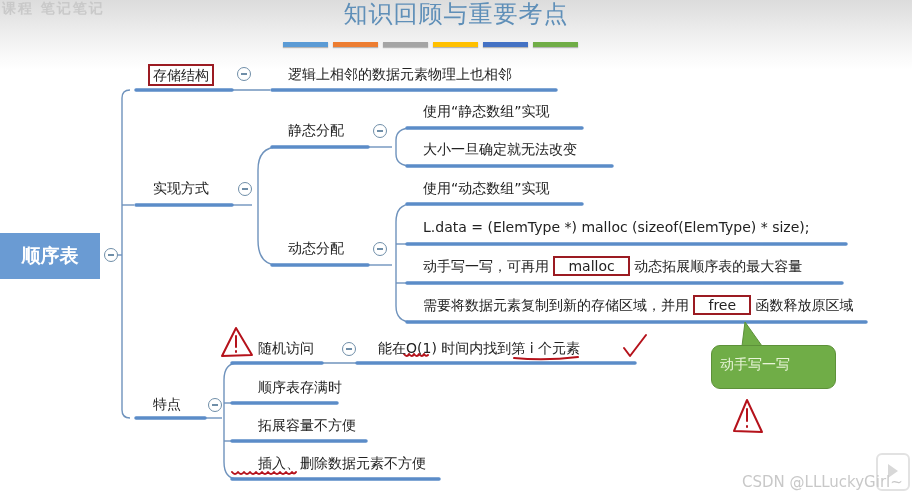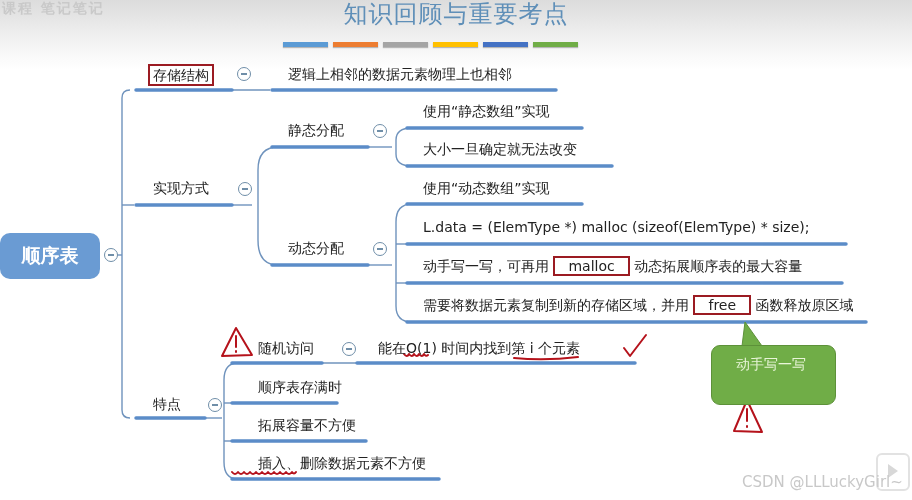--- a/index.html
+++ b/index.html
@@ -13,36 +13,36 @@
     .title {
       left:0; width:912px; top:-2px; text-align:center;
       font-family: "DejaVu Serif", "Liberation Serif", serif;
       font-size:24px; color:#5f8fb8; letter-spacing:1px;
     }
     .logo-faded { left:2px; top:0px; font-size:14px; color:#c9c9c9; font-weight:bold; letter-spacing:2px; }
     .colorbars { left:283px; top:42px; display:flex; gap:5px; }
     .colorbars span { display:block; width:45px; height:5px; box-shadow:0 1px 1px rgba(0,0,0,0.25); }
     svg.lines { position:absolute; left:0; top:0; }
     .root {
-      left:0; top:233px; width:100px; height:46px; border-radius:10px;
+      left:0; top:233px; width:100px; height:46px; border-radius:0;
       background:#6a9bd3; color:#fff; font-size:19px; font-weight:bold;
       display:flex; align-items:center; justify-content:center;
     }
     .node { font-size:14px; color:#222; white-space:nowrap; }
     .node.boxed { border:2px solid #9b1b22; padding:0 3px; line-height:18px; }
     .collapse {
       width:12px; height:12px; border:1.3px solid #6f8ea8; border-radius:50%;
       display:flex; align-items:center; justify-content:center; background:#fff;
     }
     .collapse::after { content:""; width:6px; height:1.3px; background:#6f8ea8; display:block; }
     .hl { border:2px solid #9b1b22; padding:0 13px; }
     .callout {
-      left:711px; top:345px; width:125px; height:60px; background:#70ad47;
+      left:711px; top:345px; width:125px; height:44px; background:#70ad47;
       border:1px solid #5d9139; border-radius:9px; color:#e8f5d8;
-      font-size:14px; padding:8px 0 0 24px; box-sizing:border-box; line-height:20px;
+      font-size:14px; padding:8px 0 0 8px; box-sizing:border-box; line-height:20px;
     }
     .watermark { left:742px; top:473px; font-size:15px; color:#c8c8c8; }
     .play-icon { left:876px; top:453px; width:30px; height:34px; border:2px solid #e2e2e2; border-radius:6px; }
     .play-icon::after {
       content:""; position:absolute; left:10px; top:9px;
       border-left:10px solid #d8d8d8; border-top:7px solid transparent; border-bottom:7px solid transparent;
     }
   </style>
 </head>
 <body>

